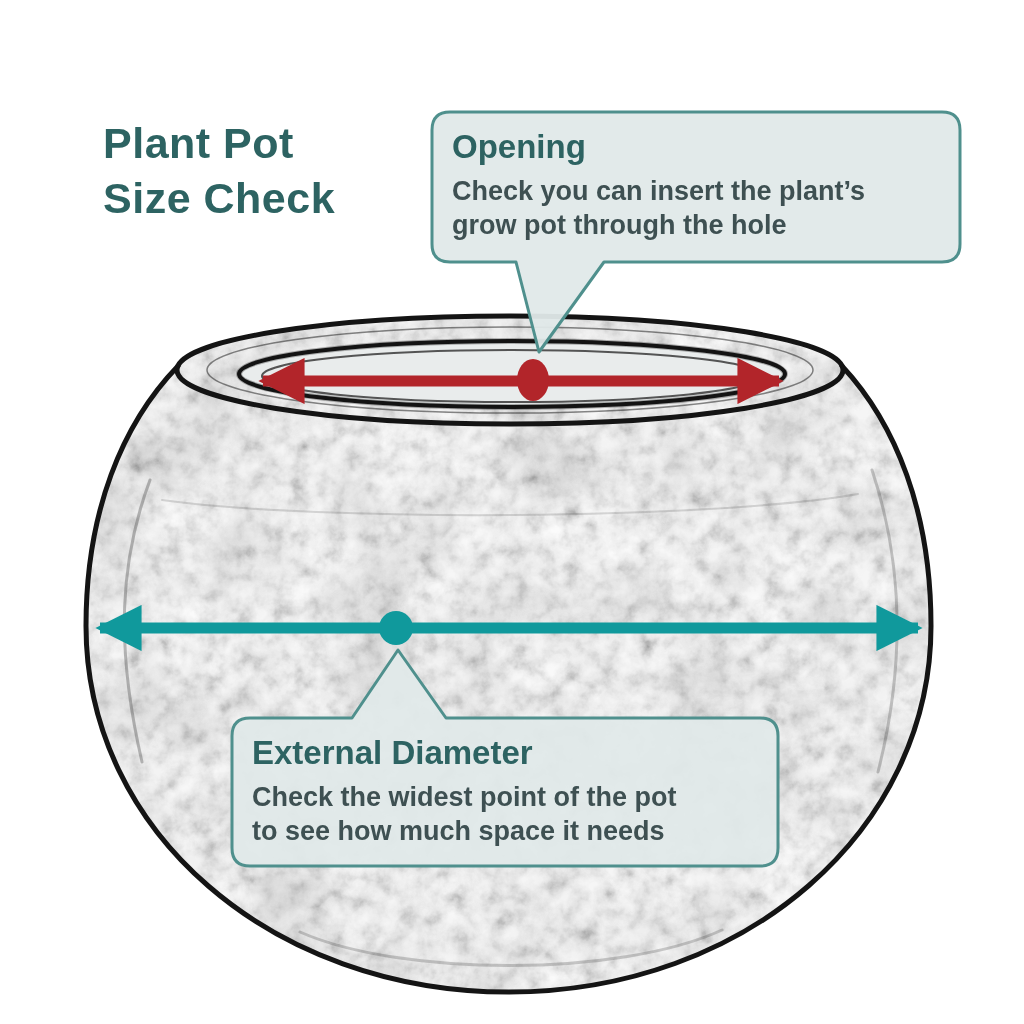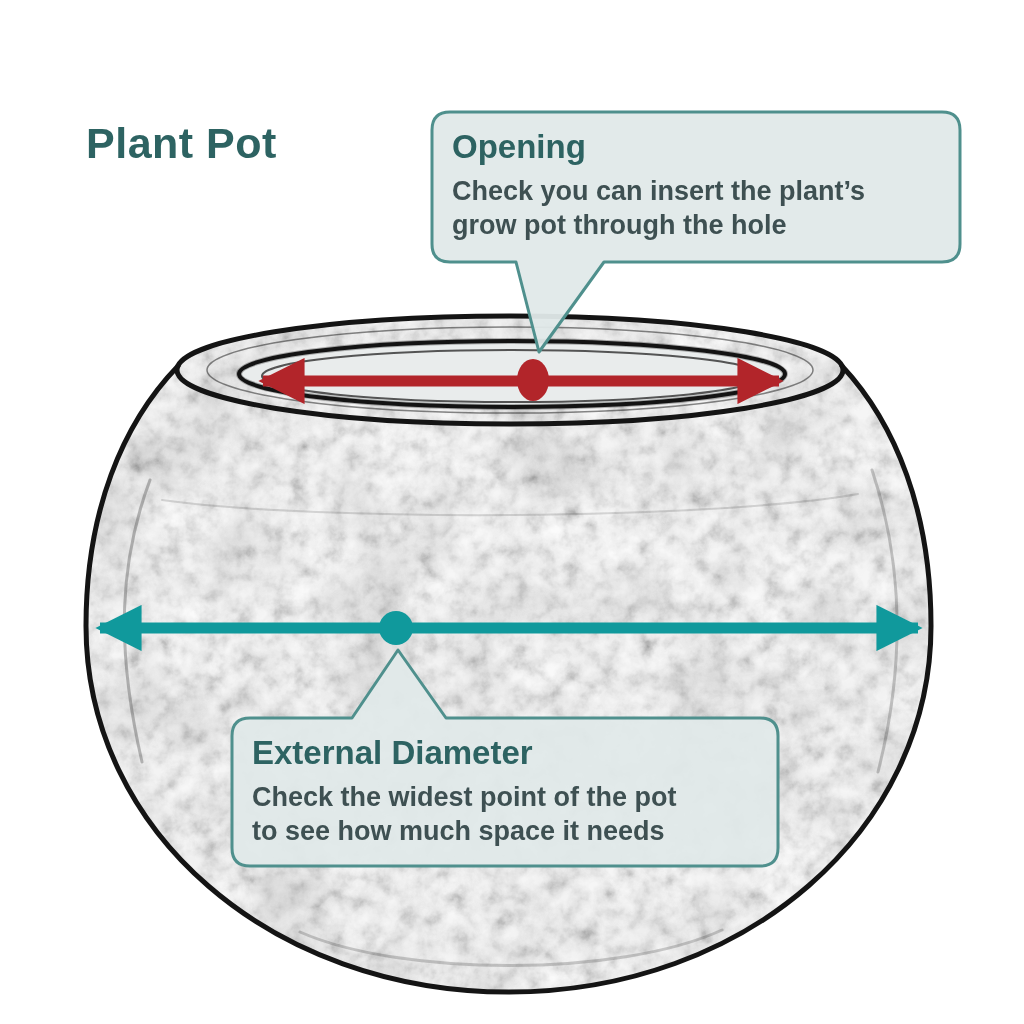--- a/index.html
+++ b/index.html
@@ -17,21 +17,21 @@
   }
   .diagram-svg {
     position: absolute;
     left: 0;
     top: 0;
     width: 1024px;
     height: 1024px;
   }
   .page-title {
     position: absolute;
-    left: 86px;
+    left: 103px;
     top: 116px;
     font-size: 43px;
     font-weight: 700;
     line-height: 1.27;
     color: var(--heading, #2d6362);
     letter-spacing: 0.5px;
   }
   
   .pot-fill   { fill: #fdfdfd; }
   .ink        { stroke: var(--sketch-ink, #141414); fill: none; stroke-linecap: round; }
@@ -145,15 +145,16 @@
       <path class="bubble" d="M 250 718 H 352 L 398 650 L 446 718 H 760 Q 778 718 778 736 V 848
                Q 778 866 760 866 H 250 Q 232 866 232 848 V 736 Q 232 718 250 718 Z"></path>
       <text class="callout-heading" x="252" y="764">External Diameter</text>
       <text class="callout-body" x="252" y="806">Check the widest point of the pot</text>
       <text class="callout-body" x="252" y="840">to see how much space it needs</text>
     </g>
   </svg>
 
   <div class="page-title">
     <div>Plant Pot</div>
+    <div>Size Check</div>
   </div>
 
 </div>
 
 </body></html>

